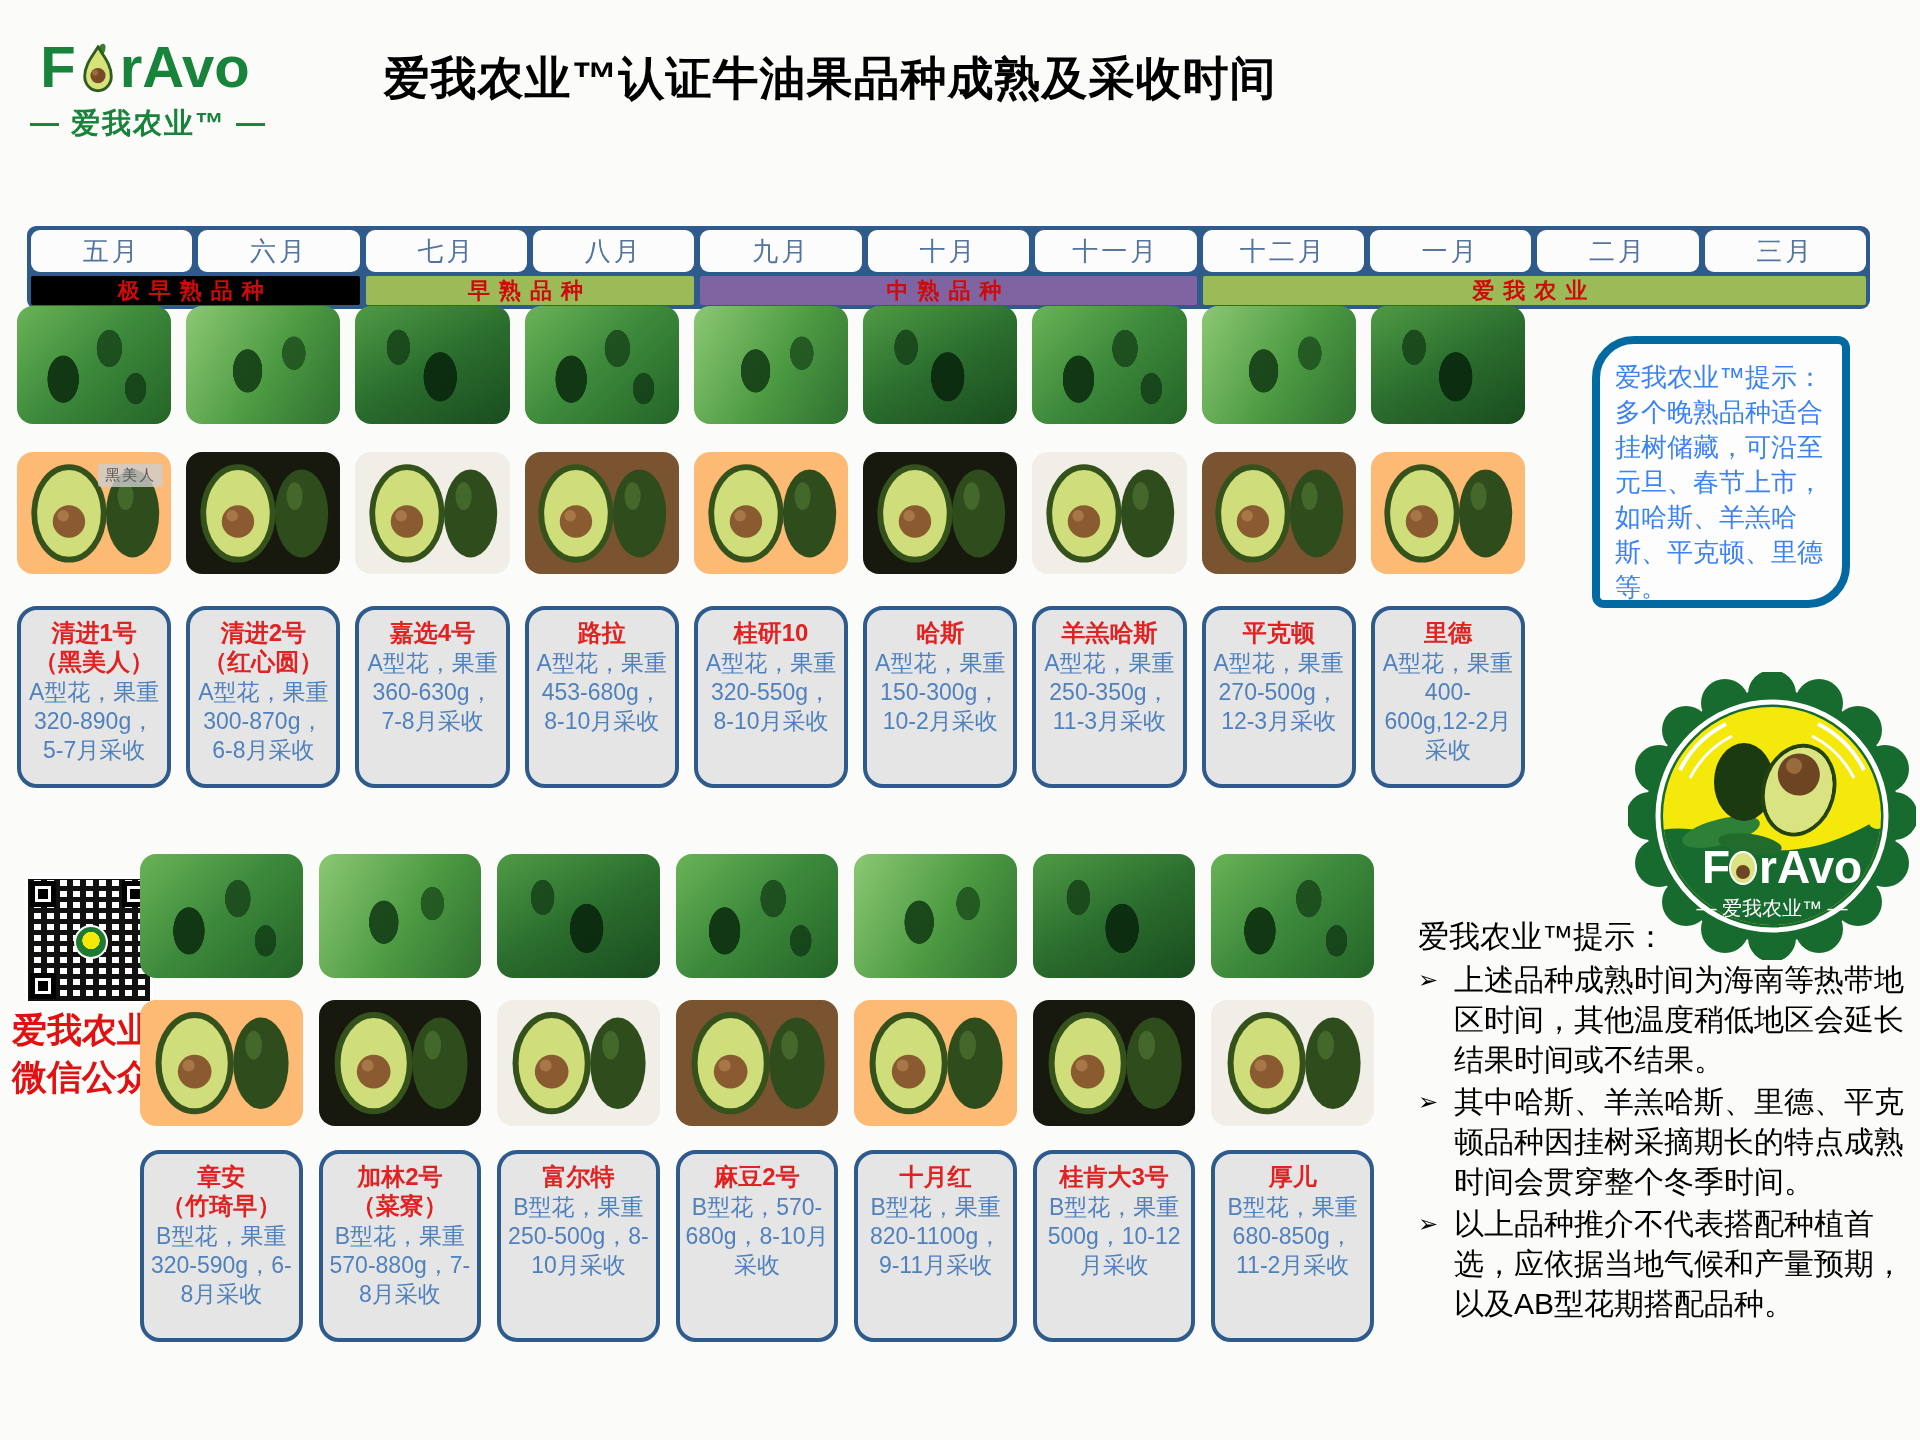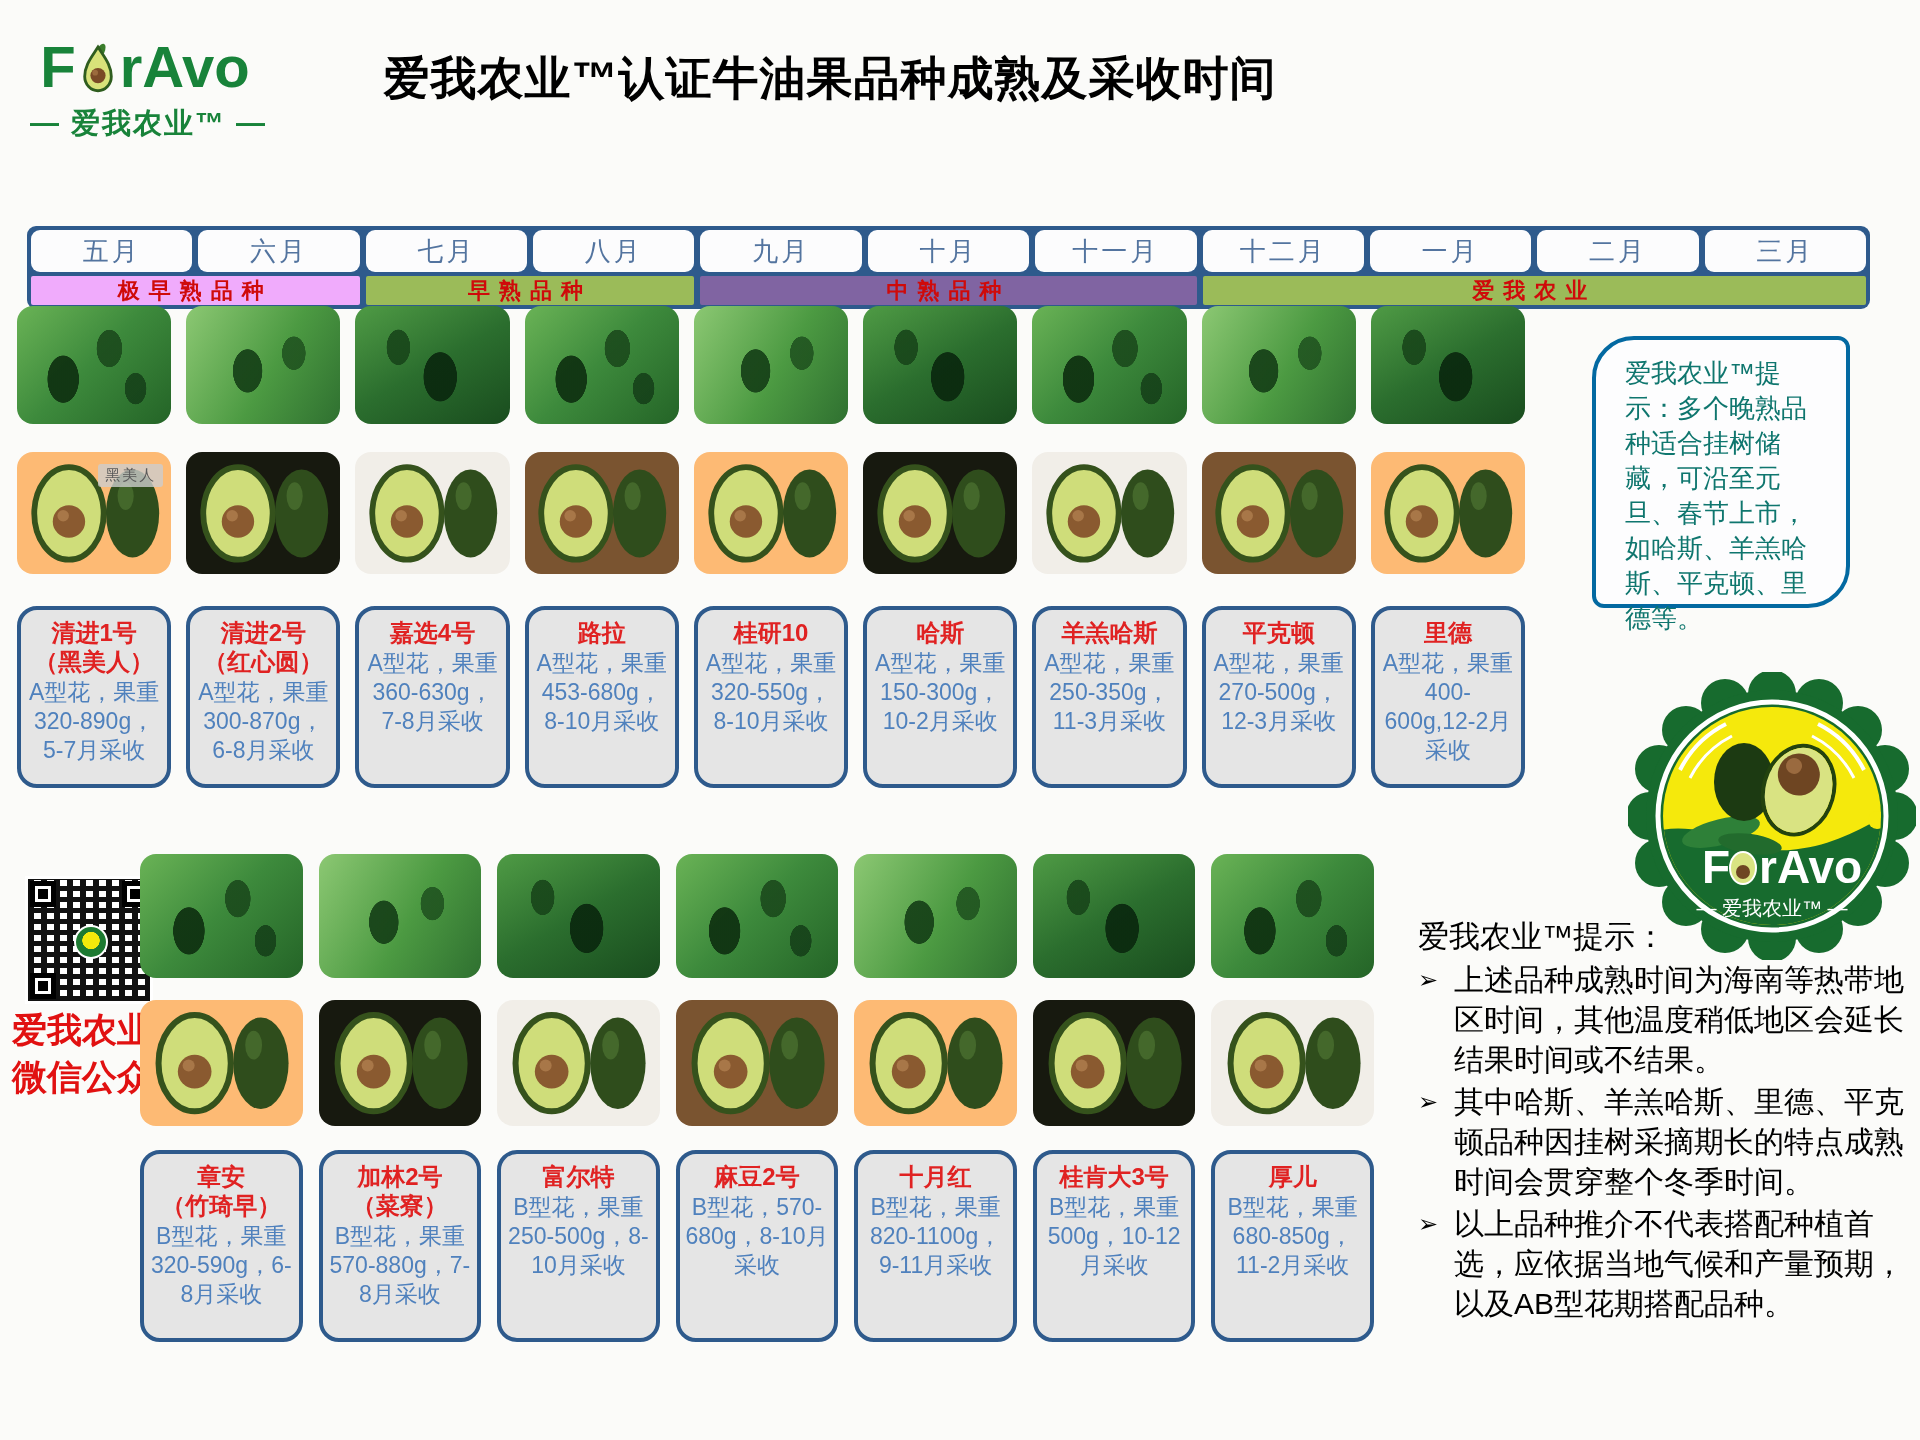--- a/index.html
+++ b/index.html
@@ -10,21 +10,21 @@
   .brand{position:absolute;left:30px;top:36px;width:230px;text-align:center;}
   .brand-row{display:flex;align-items:center;justify-content:center;gap:2px;color:#18833a;font-weight:bold;font-size:58px;line-height:62px;}
   .brand-avo{width:38px;height:56px;margin:0 1px;}
   .brand-sub{margin-top:6px;color:#18833a;font-weight:bold;font-size:29px;letter-spacing:2px;white-space:nowrap;}
   .page-title{position:absolute;left:330px;top:48px;width:1000px;text-align:center;font-size:46px;font-weight:bold;color:#000;letter-spacing:1px;}
 
   
   .strip{position:absolute;left:27px;top:226px;width:1843px;box-sizing:border-box;background:#2e5a8c;border-radius:9px;padding:4px;display:grid;grid-template-columns:repeat(11,1fr);grid-template-rows:42px 29px;gap:4px 6px;}
   .mcell{grid-row:1;background:#fcfcfd;border-radius:9px;display:flex;align-items:center;justify-content:center;font-size:26px;color:#53749f;letter-spacing:3px;}
   .band{grid-row:2;display:flex;align-items:center;justify-content:center;font-size:22px;font-weight:bold;color:#cf0a0a;letter-spacing:9px;border-radius:2px;}
-  .band-0{grid-column:1/3;background:#f0abfc;}
+  .band-0{grid-column:1/3;background:#000000;}
   .band-1{grid-column:3/5;background:#9BBB59;}
   .band-2{grid-column:5/8;background:#8064A2;}
   .band-3{grid-column:8/12;background:#9BBB59;}
 
   
   .rowA{position:absolute;left:17px;top:306px;width:1508px;display:grid;grid-template-columns:repeat(9,1fr);column-gap:15px;}
   .rowB{position:absolute;left:140px;top:854px;width:1234px;display:grid;grid-template-columns:repeat(7,1fr);column-gap:16px;}
   .vcol{display:flex;flex-direction:column;min-width:0;}
   .photo{border-radius:16px;}
   .photo.tree{height:118px;background:
@@ -50,21 +50,21 @@
   .rowB .photo.cut{height:126px;margin-top:22px;}
 
   .card{margin-top:32px;background:#e5e5e5;border:4px solid #2e5a8c;border-radius:20px;padding:8px 5px;text-align:center;}
   .rowA .card{min-height:158px;}
   .rowB .card{margin-top:24px;min-height:168px;}
   .card-title{color:#e02222;font-weight:bold;font-size:24px;line-height:29px;}
   .alias{display:block;}
   .card-desc{color:#4f81bd;font-size:23px;line-height:29px;margin-top:2px;}
 
   
-  .sidenote{position:absolute;left:1592px;top:336px;width:258px;height:272px;box-sizing:border-box;background:#fdfdfe;border:4px solid #0369a1;border-radius:42px 12px 42px 12px;padding:16px 29px;font-size:26px;line-height:35px;color:#0f766e;}
+  .sidenote{position:absolute;left:1592px;top:336px;width:258px;height:272px;box-sizing:border-box;background:#fdfdfe;border:8px solid #0369a1;border-radius:42px 12px 42px 12px;padding:16px 15px;font-size:26px;line-height:35px;color:#3b82f6;}
 
   
   .qr{position:absolute;left:25px;top:876px;width:122px;height:122px;background:
       repeating-linear-gradient(0deg,#111 0 5px,transparent 5px 11px),
       repeating-linear-gradient(90deg,#111 0 6px,#fff 6px 13px);
       border:3px solid #fff;}
   .qr-eye{position:absolute;width:26px;height:26px;border:5px solid #000;background:#fff;box-sizing:border-box;}
   .qr-eye i{position:absolute;left:3px;top:3px;width:10px;height:10px;background:#000;}
   .qr-eye.tl{left:2px;top:2px;} .qr-eye.tr{right:2px;top:2px;} .qr-eye.bl{left:2px;bottom:2px;}
   .qr-logo{position:absolute;left:46px;top:46px;width:30px;height:30px;border-radius:50%;background:radial-gradient(circle at 50% 45%,#f4e90b 0 38%,#1d7a31 40% 100%);border:2px solid #fff;}

